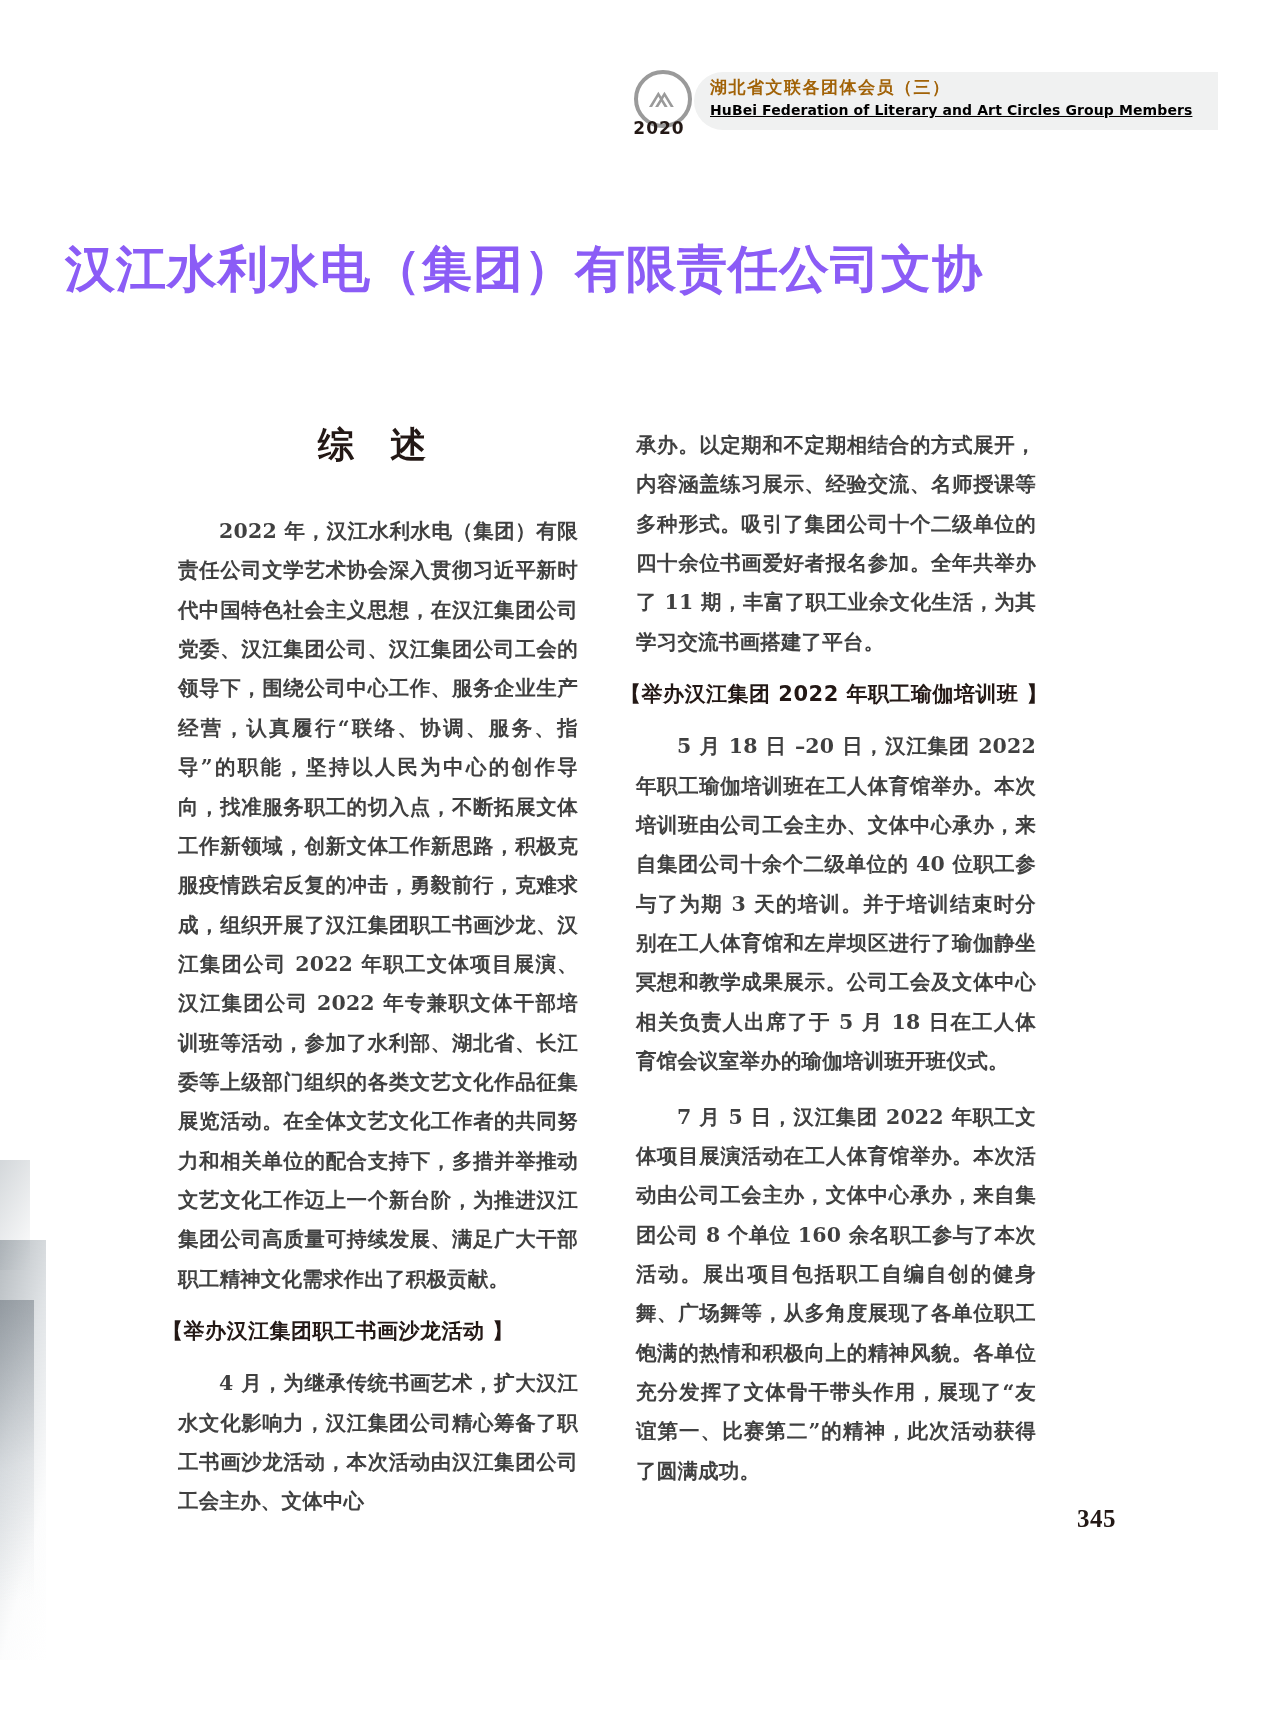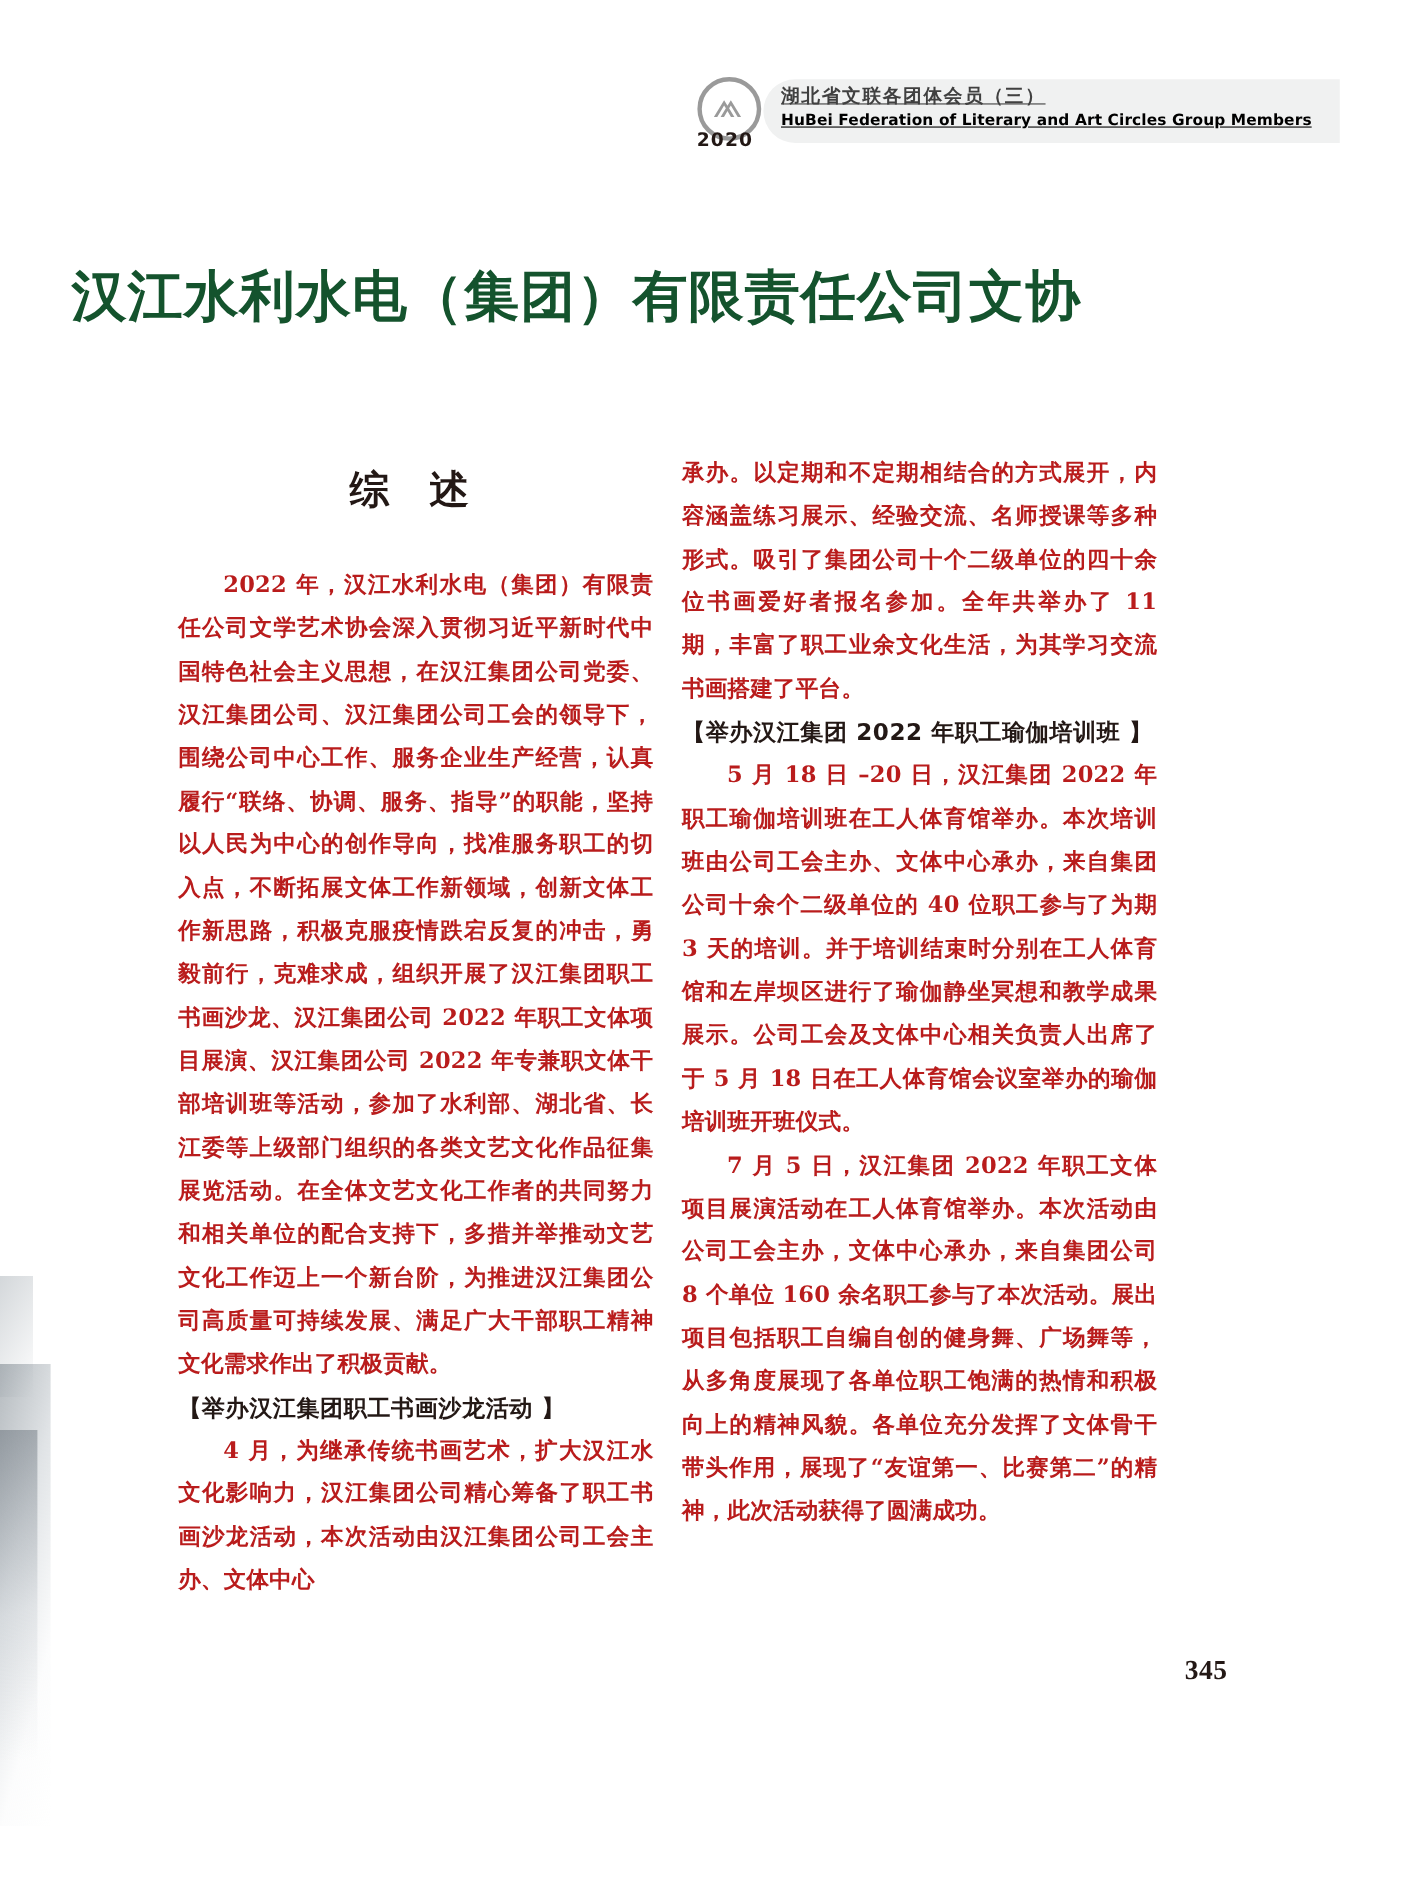--- a/index.html
+++ b/index.html
@@ -104,23 +104,22 @@
     color: #231815;
   }
   .header-cn {
     position: absolute;
     left: 92px;
     top: 4px;
     font-family: "DejaVu Sans", sans-serif;
     font-weight: 700;
     font-size: 17px;
     letter-spacing: 1.5px;
-    color: #404040;
+    color: #a16207;
     white-space: nowrap;
-    text-decoration: underline;
   }
   .header-en {
     position: absolute;
     left: 92px;
     top: 30px;
     font-family: "DejaVu Sans", sans-serif;
     font-weight: 700;
     font-size: 14px;
     letter-spacing: 0.1px;
     color: #000000;
@@ -132,21 +131,21 @@
   .doc-title {
     position: absolute;
     top: 202px;
     left: 0;
     width: 1048px;
     text-align: center;
     font-family: "DejaVu Serif", "Liberation Serif", serif;
     font-weight: 700;
     font-size: 50px;
     letter-spacing: 1px;
-    color: #14532d;
+    color: #8b5cf6;
     white-space: nowrap;
   }
 
   
   .col {
     position: absolute;
     top: 410px;
     width: 432px;
   }
   .col-left  { left: 162px; }
@@ -181,22 +180,22 @@
     text-align: justify;
   }
   .sub-head.first { margin-top: 4px; }
 
   p.body {
     font-family: "DejaVu Serif", "Liberation Serif", serif;
     font-weight: 700;
     font-size: 20.5px;
     line-height: 1.92;
     letter-spacing: 0.2px;
-    color: #b91c1c;
-    margin: 0;
+    color: #404040;
+    margin: 16px;
     text-align: justify;
     text-justify: inter-ideograph;
     text-indent: 2em;
   }
   p.body.cont { text-indent: 0; }
 
   
   .folio {
     position: absolute;
     right: 160px;

